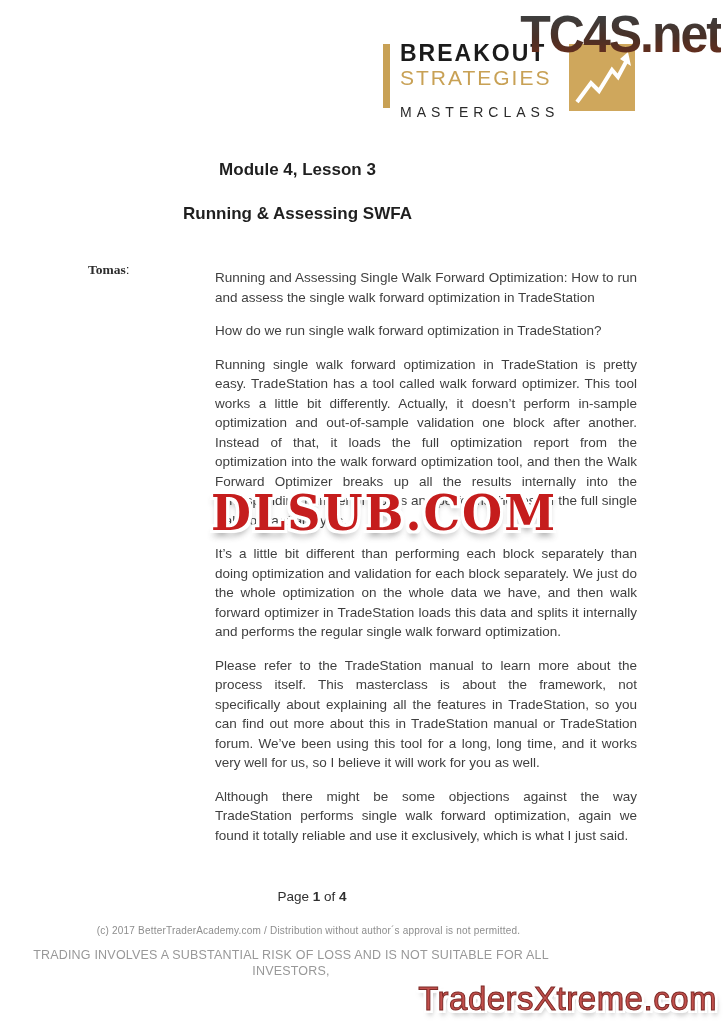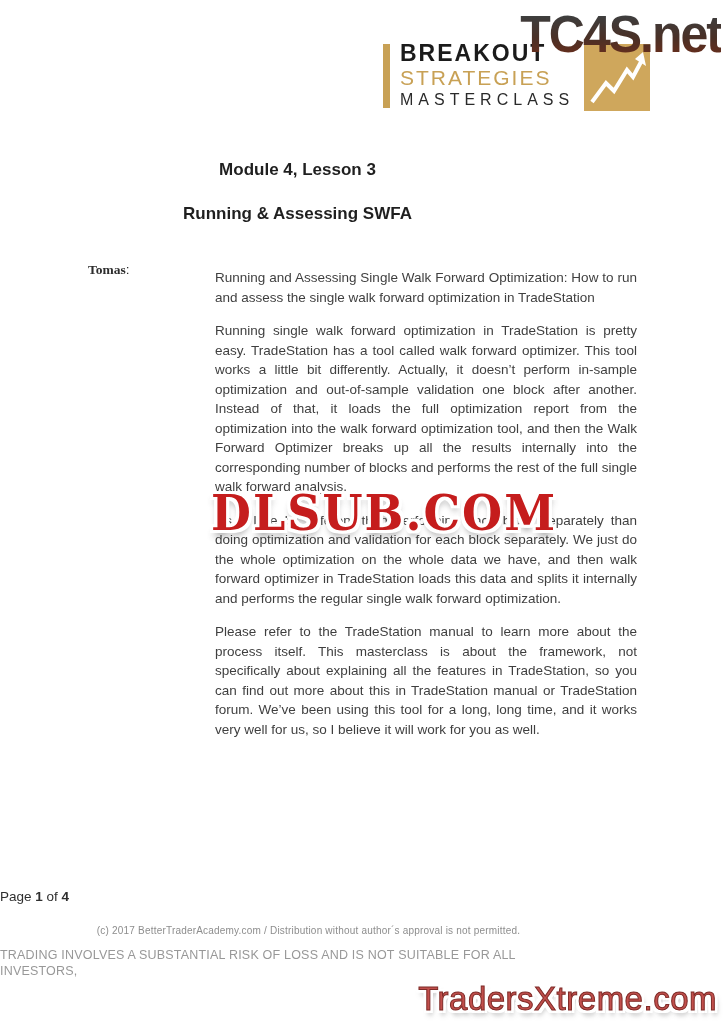--- a/index.html
+++ b/index.html
@@ -14,21 +14,21 @@
 
   
   .logo{
     position:absolute;left:383px;top:42px;
     display:flex;align-items:flex-start;
   }
   .logo-bar{width:7px;height:64px;background:#c8a155;margin-right:10px;margin-top:2px;}
   .logo-lines{display:flex;flex-direction:column;}
   .logo-l1{font-size:23px;font-weight:bold;letter-spacing:2px;color:#1b1b1b;line-height:23px;}
   .logo-l2{font-size:21px;font-weight:normal;letter-spacing:2px;color:#c8a155;line-height:22px;margin-top:2px;}
-  .logo-l3{font-size:16px;font-weight:normal;letter-spacing:5px;color:#2a2a2a;line-height:17px;margin-top:2px;}
+  .logo-l3{font-size:14px;font-weight:normal;letter-spacing:5px;color:#2a2a2a;line-height:17px;margin-top:15px;}
   .logo-icon{margin-left:10px;margin-top:2px;width:66px;height:67px;}
 
   .tc4s{
     position:absolute;top:6px;right:2px;
     font-size:50px;font-weight:bold;letter-spacing:-2px;
     font-family:"Liberation Sans",sans-serif;
     background:linear-gradient(180deg,#3e3e3e 18%,#4a3026 55%,#6f2d1a 92%);
     -webkit-background-clip:text;background-clip:text;color:transparent;
     transform:scaleY(1.02);
     z-index:5;
@@ -69,26 +69,26 @@
     color:#c14f4c;
     -webkit-text-stroke:1px #7e2a26;
     text-shadow:
       -3px -3px 0 #fff, 3px -3px 0 #fff, -3px 3px 0 #fff, 3px 3px 0 #fff,
       0 -3px 0 #fff, 0 3px 0 #fff, -3px 0 0 #fff, 3px 0 0 #fff,
       2px 5px 5px rgba(90,90,90,.55);
     z-index:6;white-space:nowrap;
   }
 
   
-  .pageno{position:absolute;left:0;top:889px;width:624px;text-align:left;
+  .pageno{position:absolute;left:0;top:889px;width:624px;text-align:center;
     font-size:13.5px;color:#2f2f2f;}
   .pageno b{font-weight:bold;}
   .copyright{position:absolute;left:0;top:925px;width:617px;text-align:center;
     font-size:10px;color:#8d8d8d;letter-spacing:0.2px;}
-  .disclaimer{position:absolute;left:0;top:948px;width:582px;
+  .disclaimer{position:absolute;left:0;top:948px;width:582px;text-align:center;
     font-size:12.5px;line-height:15.5px;color:#989898;letter-spacing:0.2px;}
 </style>
 </head>
 <body>
 
 <div class="page">
 
   <div class="tc4s">TC4S.net</div>
 
   <div class="logo">
@@ -109,23 +109,25 @@
 
   <div class="titles">
     <div class="title-line">Module 4, Lesson 3</div>
     <div class="title-line">Running &amp; Assessing SWFA</div>
   </div>
 
   <div class="content">
     <div class="speaker-cell"><span class="speaker-name">Tomas</span><span>:</span></div>
     <div class="paras">
       <p>Running and Assessing Single Walk Forward Optimization: How to run and assess the single walk forward optimization in TradeStation</p>
+      <p>How do we run single walk forward optimization in TradeStation?</p>
       <p>Running single walk forward optimization in TradeStation is pretty easy. TradeStation has a tool called walk forward optimizer. This tool works a little bit differently. Actually, it doesn’t perform in-sample optimization and out-of-sample validation one block after another. Instead of that, it loads the full optimization report from the optimization into the walk forward optimization tool, and then the Walk Forward Optimizer breaks up all the results internally into the corresponding number of blocks and performs the rest of the full single walk forward analysis.</p>
       <p>It’s a little bit different than performing each block separately than doing optimization and validation for each block separately. We just do the whole optimization on the whole data we have, and then walk forward optimizer in TradeStation loads this data and splits it internally and performs the regular single walk forward optimization.</p>
       <p>Please refer to the TradeStation manual to learn more about the process itself. This masterclass is about the framework, not specifically about explaining all the features in TradeStation, so you can find out more about this in TradeStation manual or TradeStation forum. We’ve been using this tool for a long, long time, and it works very well for us, so I believe it will work for you as well.</p>
+      <p>Although there might be some objections against the way TradeStation performs single walk forward optimization, again we found it totally reliable and use it exclusively, which is what I just said.</p>
     </div>
   </div>
 
   <div class="dlsub">DLSUB.COM</div>
 
   <div class="pageno"><span>Page </span><b>1</b><span> of </span><b>4</b></div>
   <div class="copyright">(c) 2017 BetterTraderAcademy.com / Distribution without author´s approval is not permitted.</div>
   <div class="disclaimer">
     <div>TRADING INVOLVES A SUBSTANTIAL RISK OF LOSS AND IS NOT SUITABLE FOR ALL INVESTORS,</div>
   </div>

